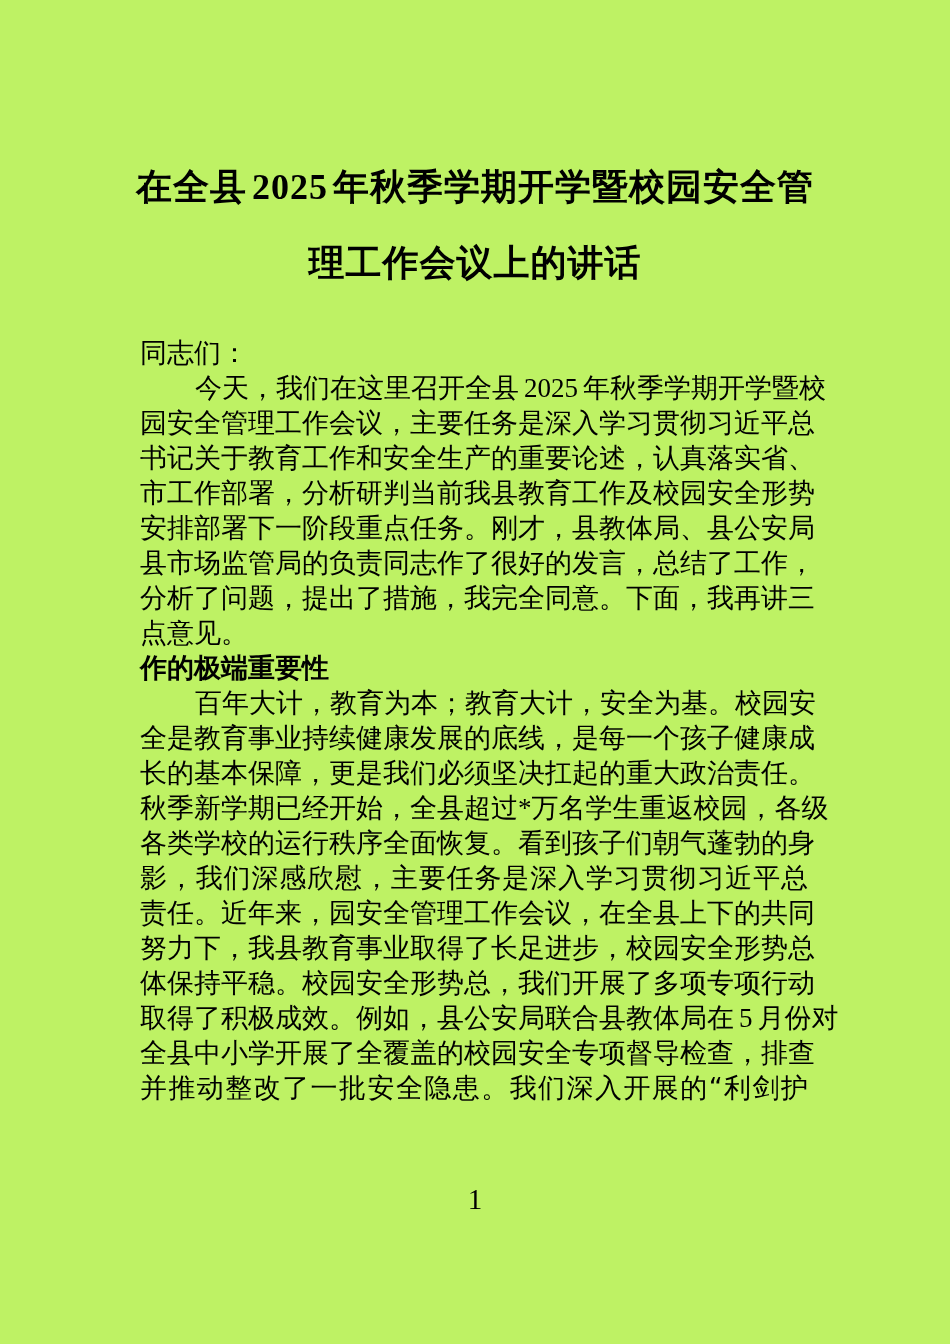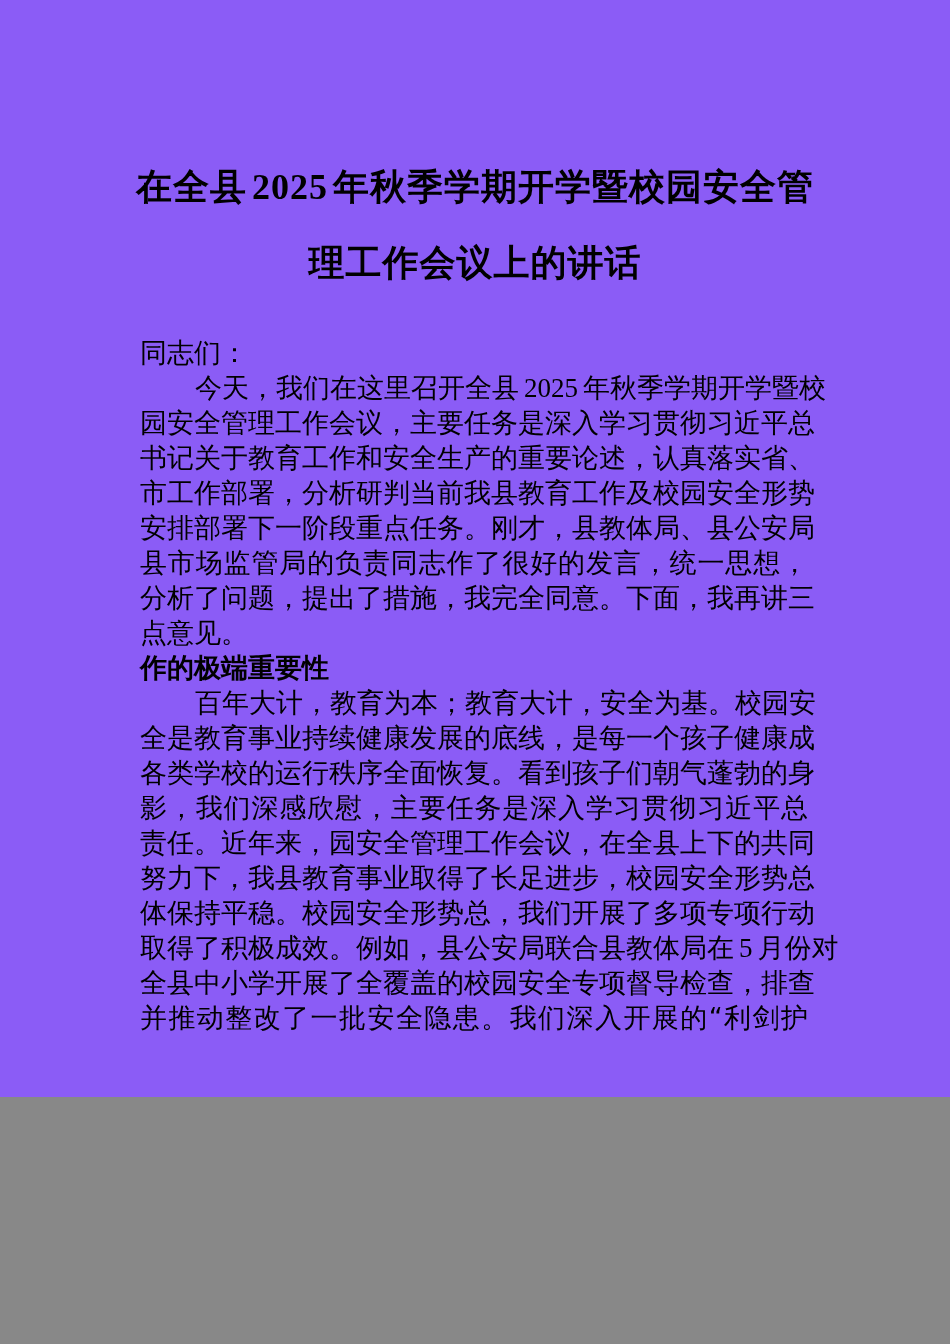--- a/index.html
+++ b/index.html
@@ -4,22 +4,22 @@
 <title>Document</title>
 <style>
   html, body {
     margin: 0;
     padding: 0;
     background: #888;
   }
   .page {
     position: relative;
     width: 950px;
-    height: 1097px;
-    background: #8b5cf6;
+    height: 1344px;
+    background: #bef264;
     color: #000000;
     font-family: "DejaVu Sans", sans-serif;
     overflow: hidden;
   }
   .doc-title {
     position: absolute;
     top: 149px;
     left: 0;
     width: 950px;
     text-align: center;
@@ -75,30 +75,32 @@
   <div class="doc-body">
       <div class="paragraph">
         <div class="line short">同志们：</div>
       </div>
       <div class="paragraph">
         <div class="line indent">今天，我们在这里召开全县<span class="latin num">2025</span>年秋季学期开学暨校</div>
         <div class="line">园安全管理工作会议，主要任务是深入学习贯彻习近平总</div>
         <div class="line">书记关于教育工作和安全生产的重要论述，认真落实省、</div>
         <div class="line">市工作部署，分析研判当前我县教育工作及校园安全形势</div>
         <div class="line">安排部署下一阶段重点任务。刚才，县教体局、县公安局</div>
-        <div class="line">县市场监管局的负责同志作了很好的发言，统一思想，</div>
+        <div class="line">县市场监管局的负责同志作了很好的发言，总结了工作，</div>
         <div class="line">分析了问题，提出了措施，我完全同意。下面，我再讲三</div>
         <div class="line short">点意见。</div>
       </div>
       <div class="paragraph bold">
         <div class="line short">作的极端重要性</div>
       </div>
       <div class="paragraph">
         <div class="line indent">百年大计，教育为本；教育大计，安全为基。校园安</div>
         <div class="line">全是教育事业持续健康发展的底线，是每一个孩子健康成</div>
+        <div class="line">长的基本保障，更是我们必须坚决扛起的重大政治责任。</div>
+        <div class="line">秋季新学期已经开始，全县超过<span class="latin">*</span>万名学生重返校园，各级</div>
         <div class="line">各类学校的运行秩序全面恢复。看到孩子们朝气蓬勃的身</div>
         <div class="line">影，我们深感欣慰，主要任务是深入学习贯彻习近平总</div>
         <div class="line">责任。近年来，园安全管理工作会议，在全县上下的共同</div>
         <div class="line">努力下，我县教育事业取得了长足进步，校园安全形势总</div>
         <div class="line">体保持平稳。校园安全形势总，我们开展了多项专项行动</div>
         <div class="line">取得了积极成效。例如，县公安局联合县教体局在<span class="latin num">5</span>月份对</div>
         <div class="line">全县中小学开展了全覆盖的校园安全专项督导检查，排查</div>
         <div class="line">并推动整改了一批安全隐患。我们深入开展的“利剑护</div>
       </div>
     </div>

